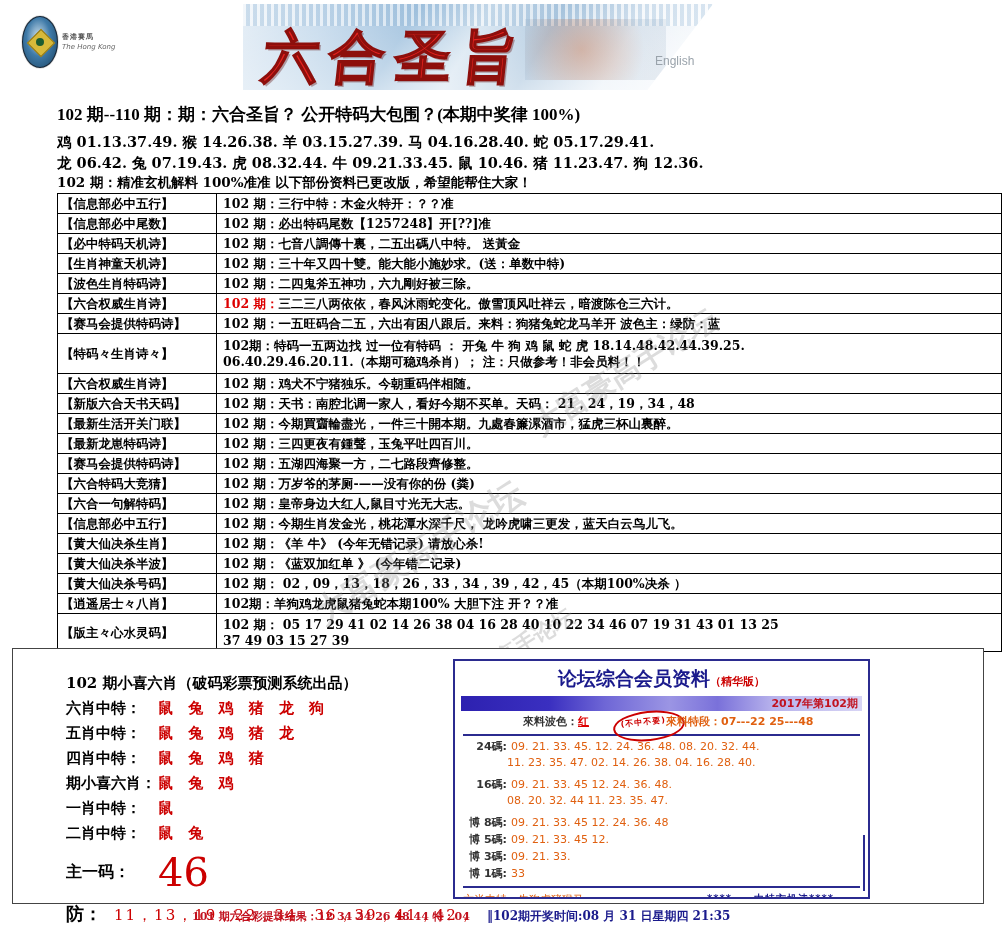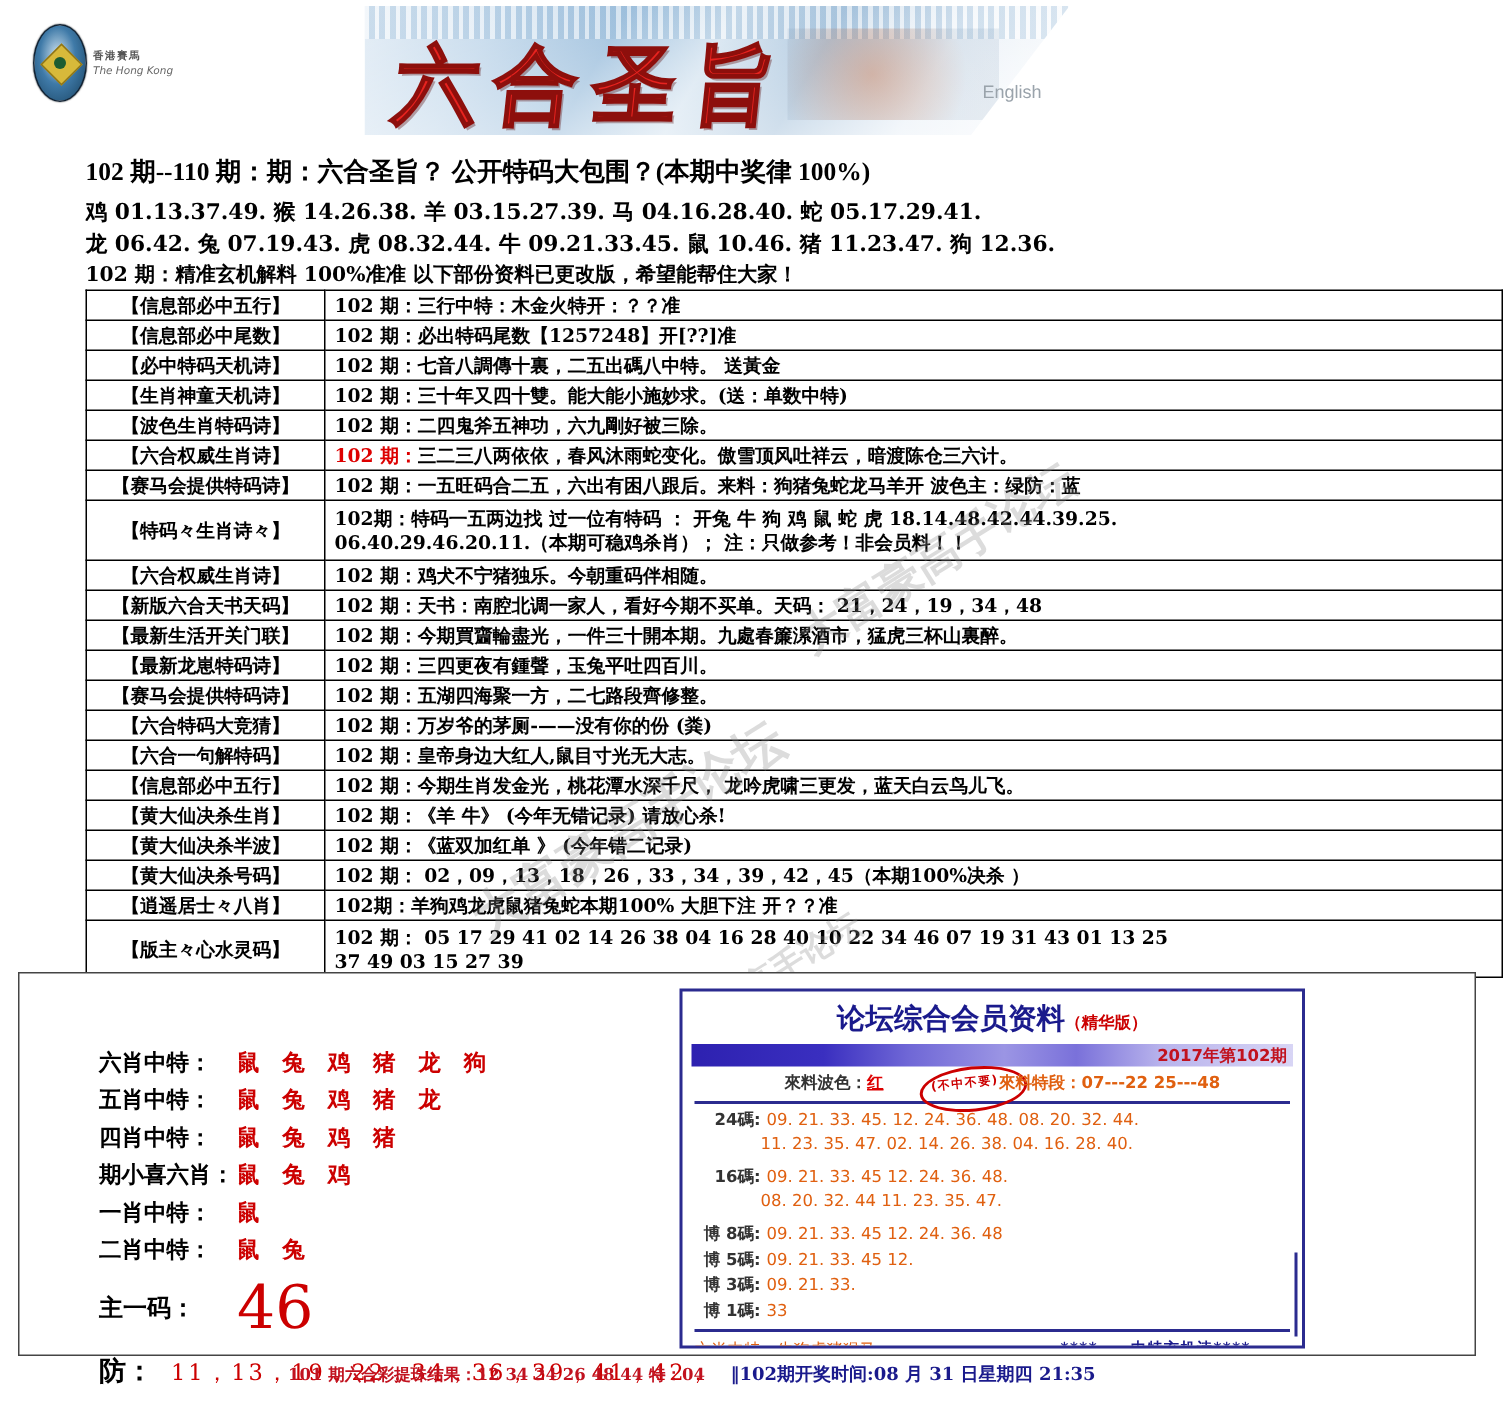--- a/index.html
+++ b/index.html
@@ -94,21 +94,21 @@
   .main-table td{
     border:1px solid #000;
     padding:1px 3px;
     font-family:"DejaVu Serif","Liberation Serif",serif;
     font-size:12.5px;font-weight:bold;
     line-height:16px;
     vertical-align:middle;
     white-space:nowrap;overflow:hidden;
   }
   .main-table td.label{
-    width:152px;text-align:center;font-size:12.5px;letter-spacing:0;
+    width:152px;text-align:left;font-size:12.5px;letter-spacing:0;
   }
   .main-table td.content{text-align:left;padding-left:6px;}
   .main-table tr{height:20px;}
   .red-period{color:#d00;}
 
   
   .bottom-panel{
     position:absolute;left:12px;top:648px;width:970px;height:254px;
     border:1px solid #444;background:#fff;
   }
@@ -338,20 +338,21 @@
     </tr>
   </tbody>
 </table>
 
 <div class="wm wm1">大富豪高手论坛</div>
 <div class="wm wm2">大富豪高手论坛</div>
 <div class="wm wm3">大富豪高手论坛</div>
 
 <div class="bottom-panel">
 
+  <div class="bp-title">102 期小喜六肖（破码彩票预测系统出品）</div>
 
   <div class="pred-list">
     <div class="pred-row">
       <span class="plabel">六肖中特：</span>
       <span class="pvals">鼠 兔 鸡 猪 龙 狗</span>
     </div>
     <div class="pred-row">
       <span class="plabel">五肖中特：</span>
       <span class="pvals">鼠 兔 鸡 猪 龙</span>
     </div>

